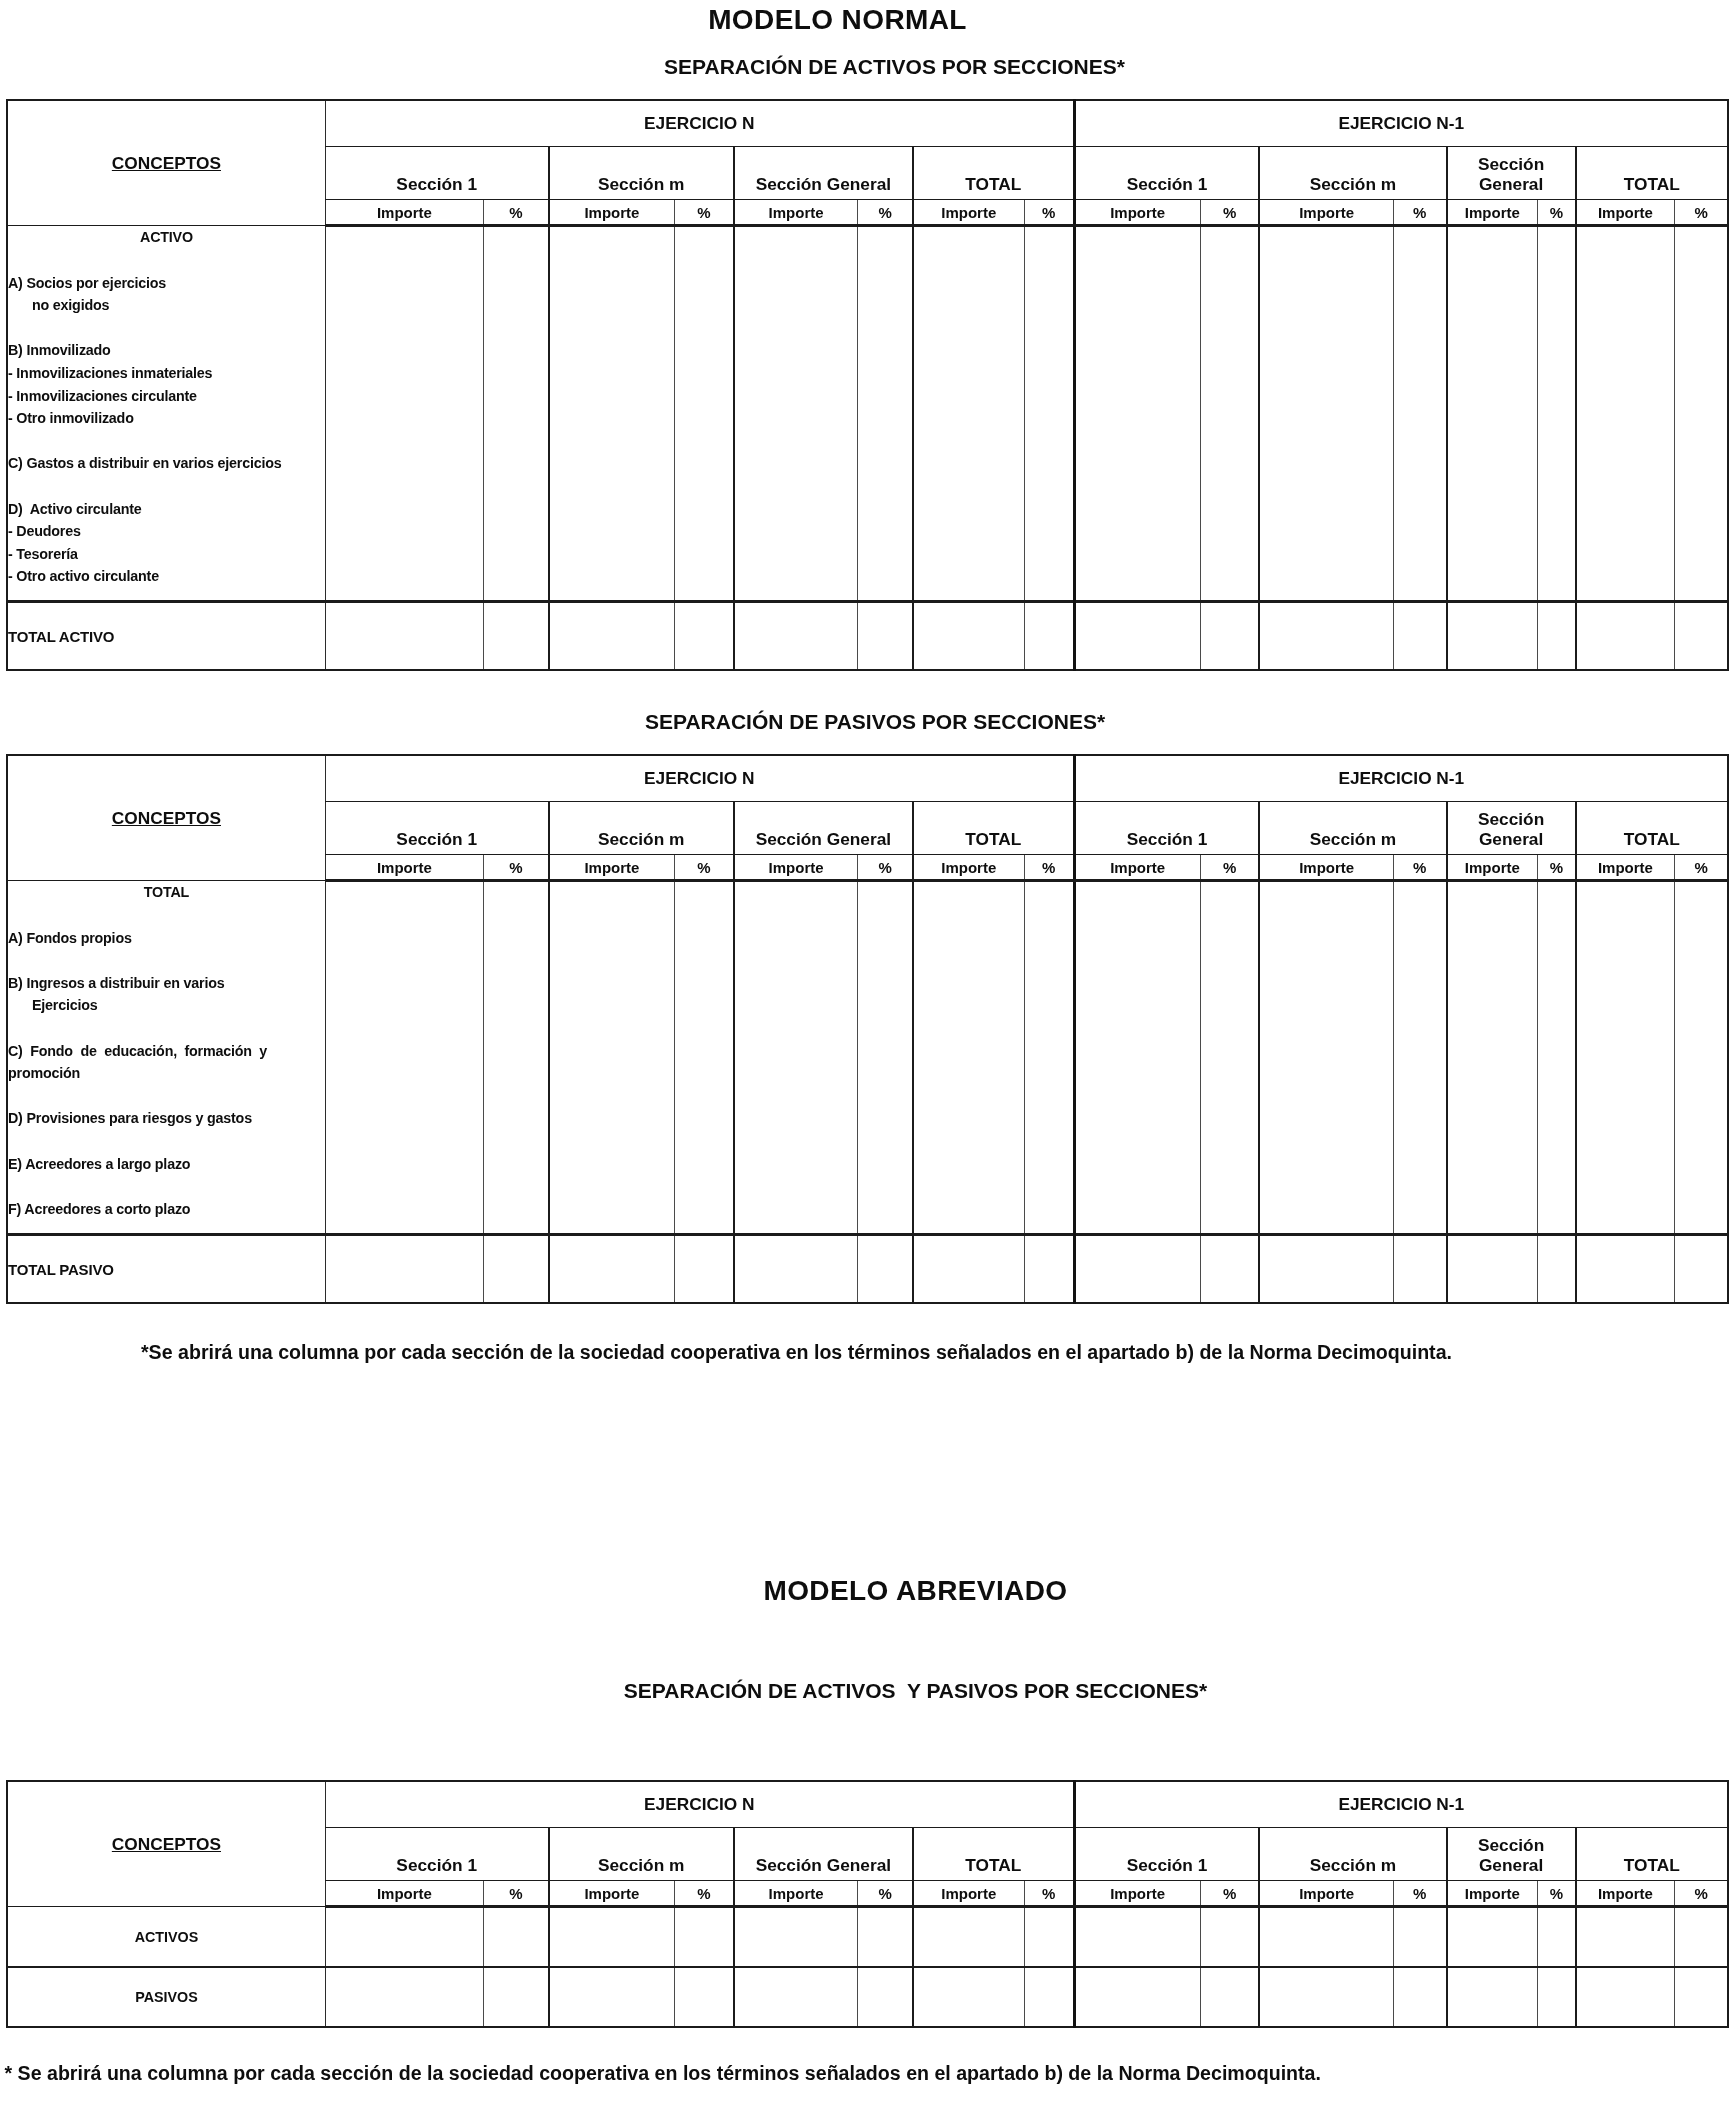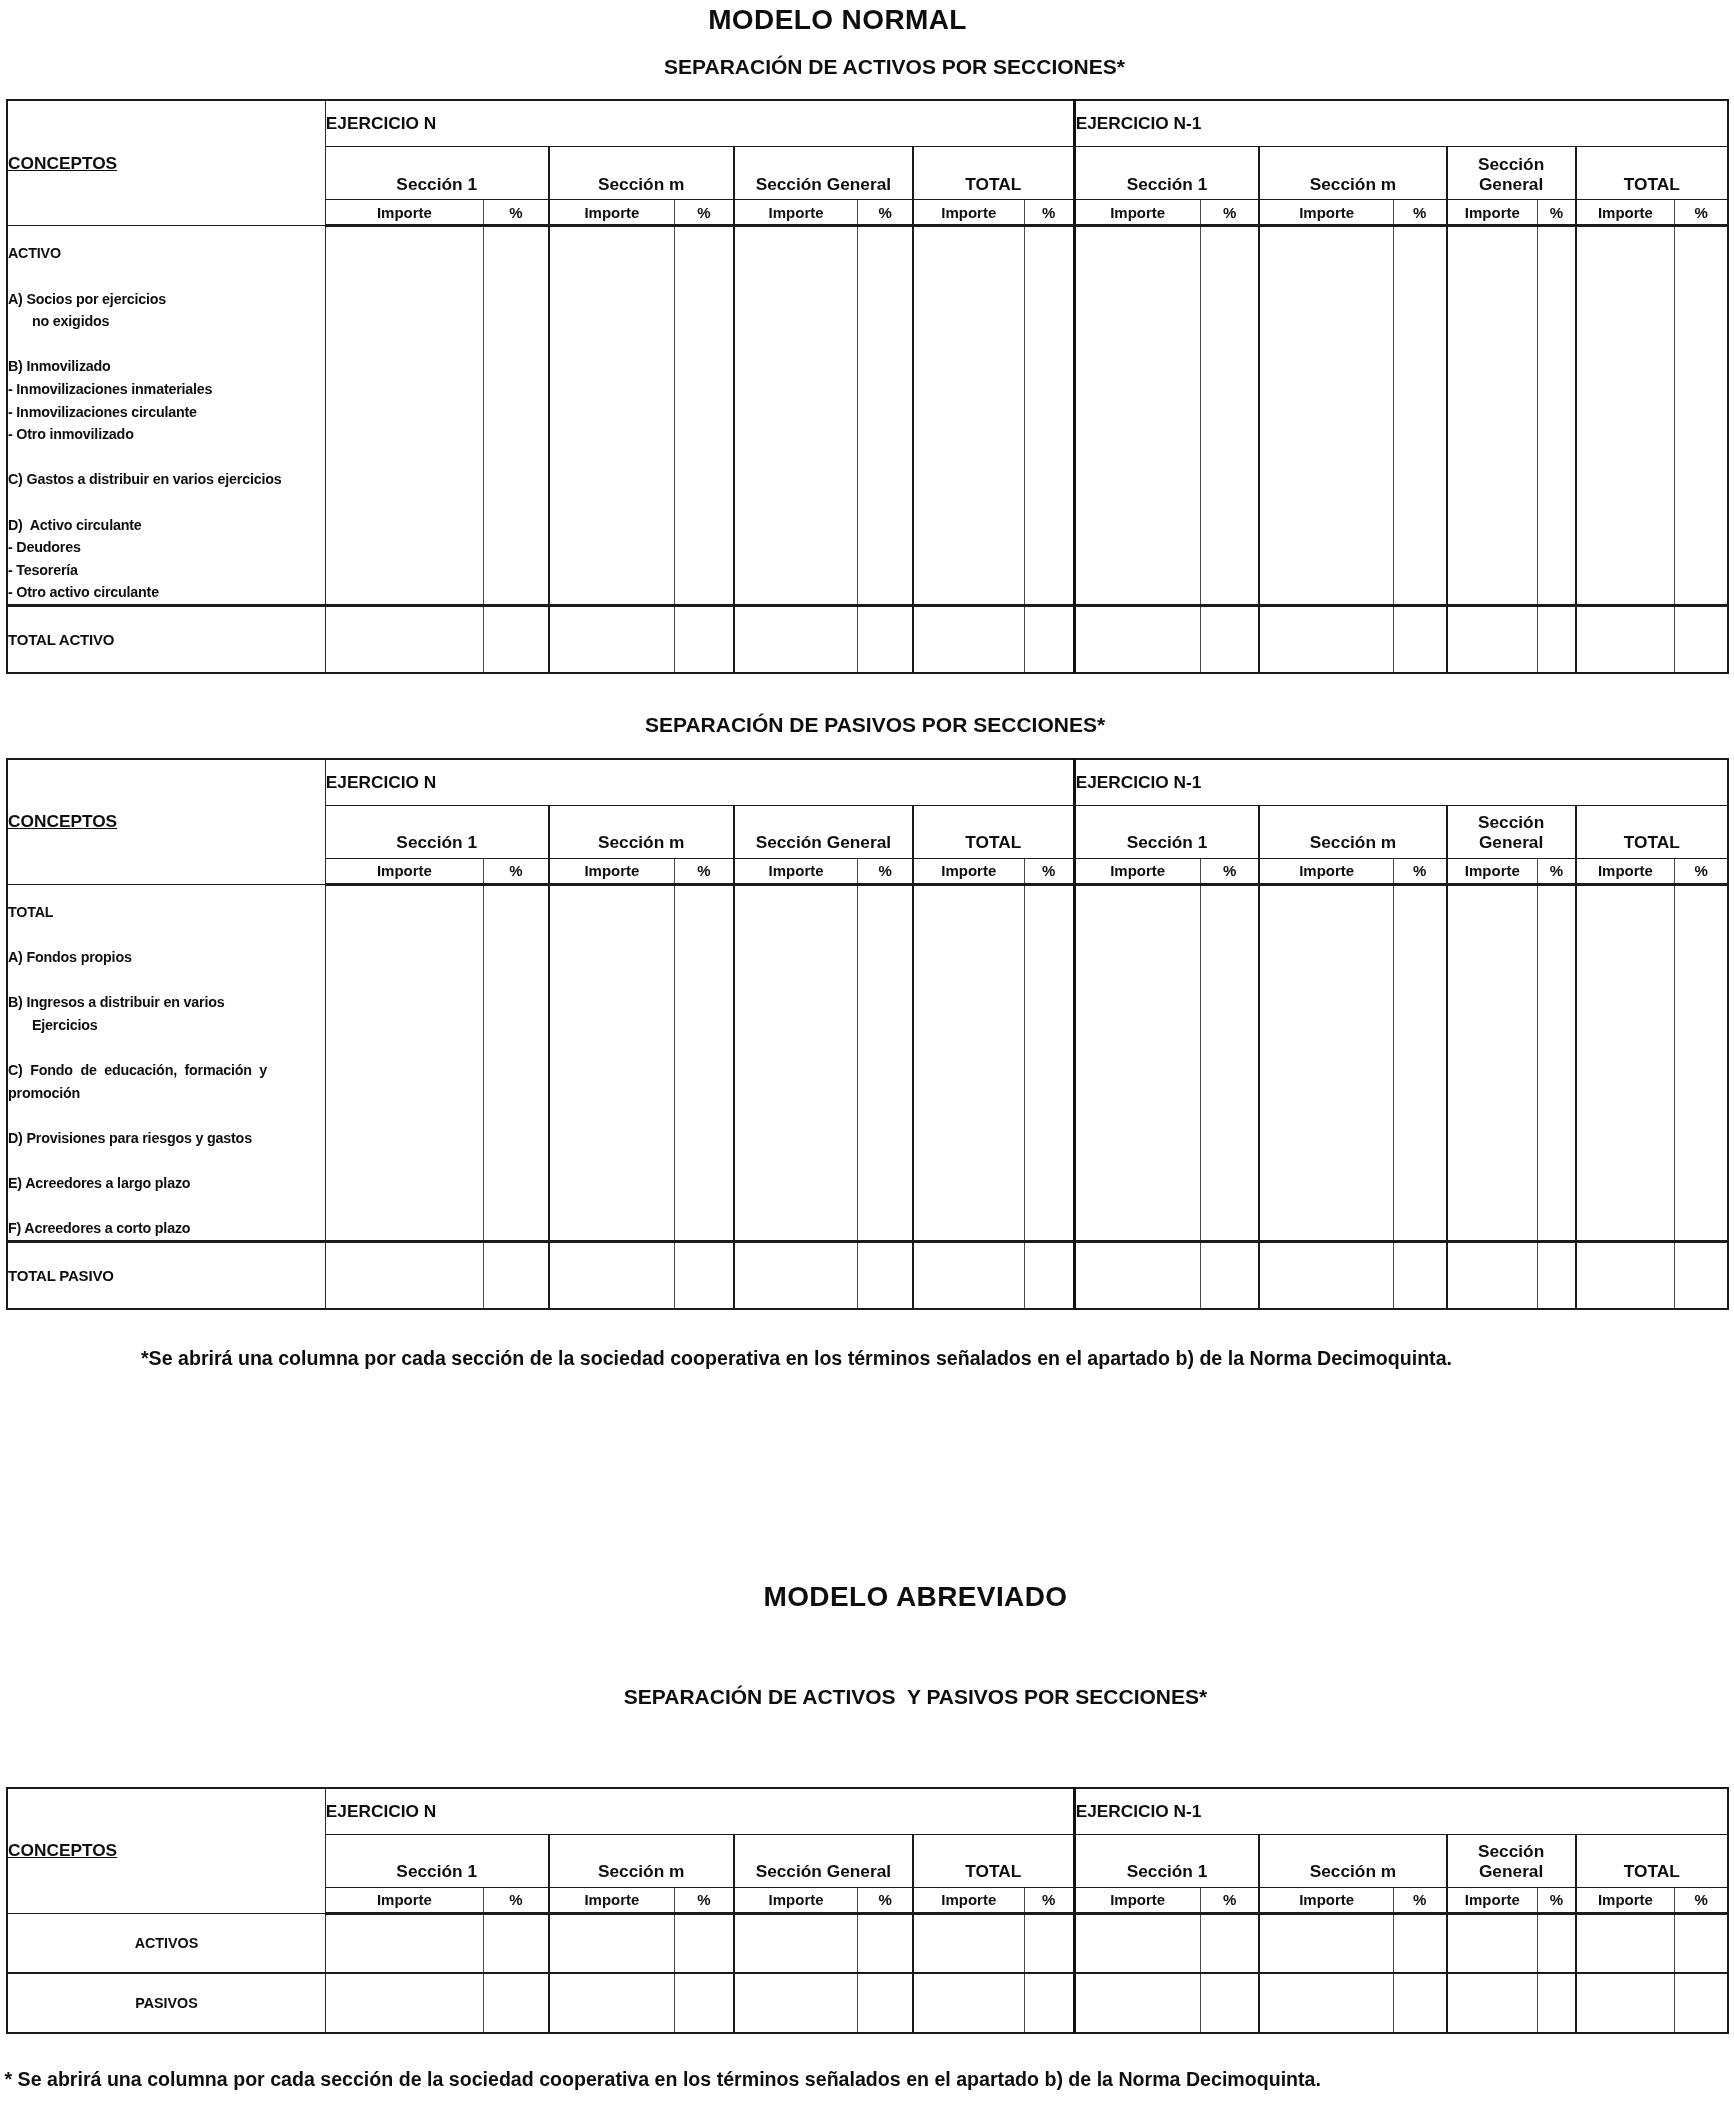--- a/index.html
+++ b/index.html
@@ -37,33 +37,33 @@
   .m-abreviado{margin-top:77px;}
   table.sheet{
     border-collapse:collapse;table-layout:fixed;
     width:1723px;margin-left:6px;
     border:2.3px solid #1b1b1b;
   }
   table.sheet th,table.sheet td{
     padding:0;font-weight:700;overflow:hidden;
   }
   
-  tr.r1 th{height:45px;border-bottom:1.5px solid #1b1b1b;font-size:17.3px;vertical-align:middle;text-align:left;}
+  tr.r1 th{height:45px;border-bottom:1.5px solid #1b1b1b;font-size:17.3px;vertical-align:middle;text-align:center;}
   tr.r2 th{height:47px;border-bottom:1.5px solid #1b1b1b;font-size:17.3px;vertical-align:bottom;padding-bottom:5.3px;text-align:center;line-height:20.3px;}
   tr.r3 th{height:24px;border-bottom:3px solid #1b1b1b;font-size:15px;vertical-align:middle;text-align:center;}
   th.c-conceptos{font-size:17.3px;text-align:center;vertical-align:middle;border-bottom:3px solid #1b1b1b;text-decoration:underline;}
   
   .cs{border-left:1.5px solid #2b2b2b;}
   .tn{border-left:0.8px solid #4a4a4a;}
   .gp{border-left:2.3px solid #1b1b1b;}
   .hv{border-left:3.8px solid #111111;}
   
   td.concept-cell{vertical-align:top;text-align:left;padding:9px 4.5px 0 10.5px;font-size:14.3px;}
   .ln{white-space:pre;line-height:22.6px;letter-spacing:-0.2px;}
-  .ln.s-heading{text-align:left;white-space:normal;margin-top:16px;}
+  .ln.s-heading{text-align:center;white-space:normal;}
   .ln.s-cont{padding-left:24px;}
   .ln.s-sub{}
   .ln.g{margin-top:22.6px;}
   tr.r-total td{border-top:3px solid #1b1b1b;}
   td.total-label{font-size:15px;text-align:left;padding-left:10.5px;vertical-align:middle;letter-spacing:-0.2px;}
   td.row-label{font-size:14.3px;text-align:center;vertical-align:middle;}
   tr.r-ab-first td{border-bottom:2.3px solid #1b1b1b;margin-left:7px;}
 </style>
 </head>
 <body>

